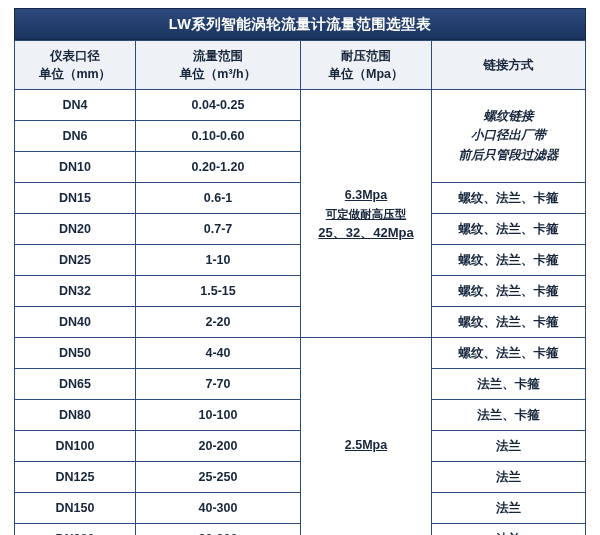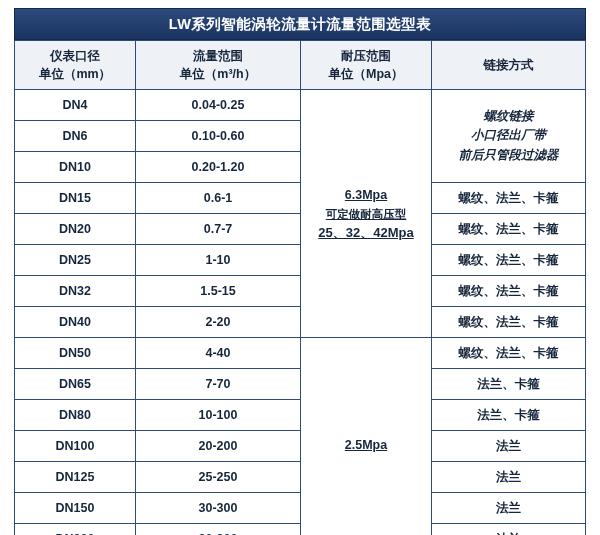--- a/index.html
+++ b/index.html
@@ -197,21 +197,21 @@
       </tr>
 
       <tr>
         <td class="col-dn">DN125</td>
         <td>25-250</td>
         <td>法兰</td>
       </tr>
 
       <tr>
         <td class="col-dn">DN150</td>
-        <td>30-300</td>
+        <td>40-300</td>
         <td>法兰</td>
       </tr>
 
       <tr>
         <td class="col-dn">DN200</td>
         <td>80-800</td>
         <td>法兰</td>
       </tr>
 
     </tbody>

